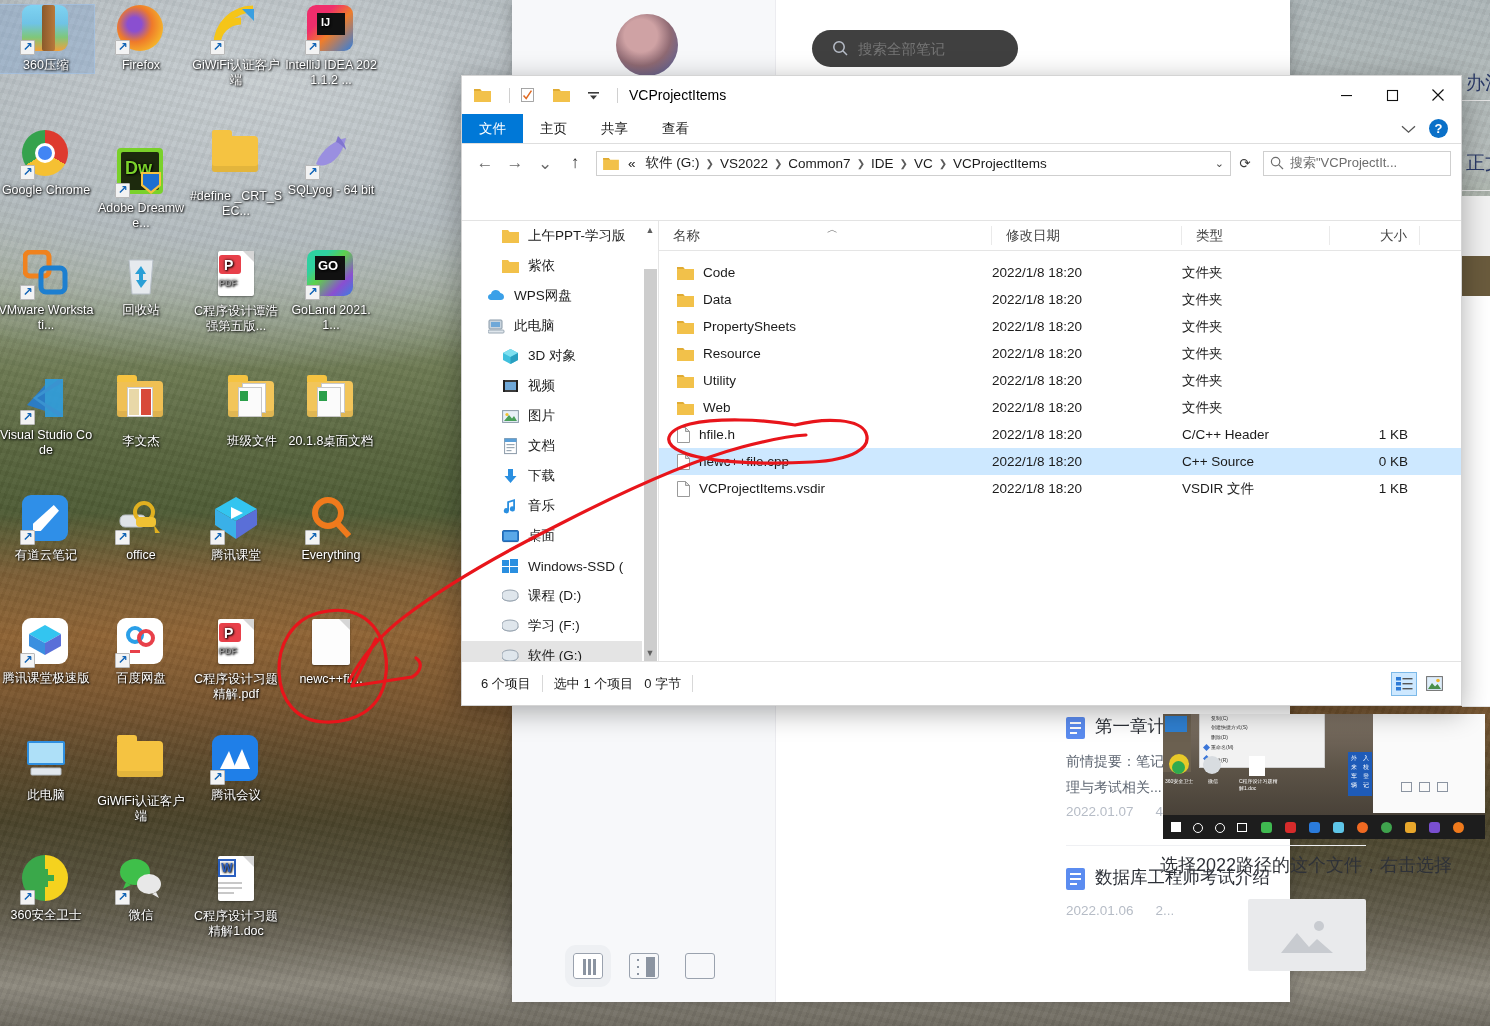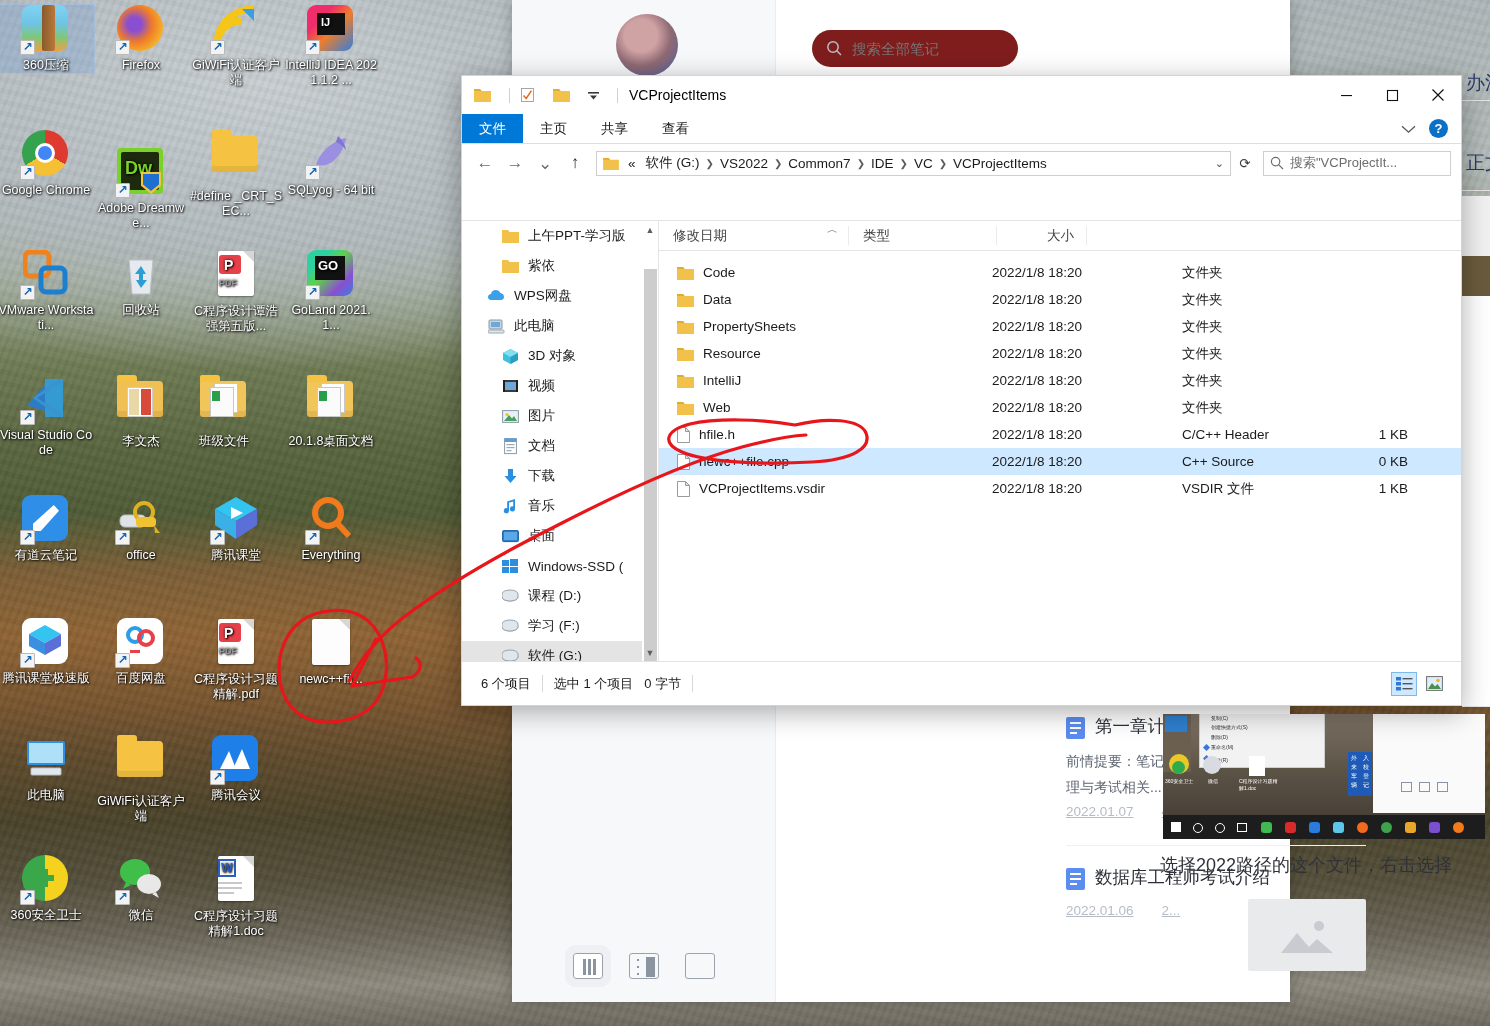--- a/index.html
+++ b/index.html
@@ -62,33 +62,33 @@
   
   #notes {
     position: absolute; left: 512px; top: 0; width: 778px; height: 1002px;
     background: #fbfbfc; box-shadow: 0 0 14px rgba(0,0,0,.25);
   }
   #notes-left { position:absolute; left:0; top:0; width:264px; height:100%; background:#f7f8fa; border-right:1px solid #ececf0; }
   #notes-avatar { position:absolute; left:104px; top:14px; width:62px; height:62px; border-radius:50%;
     background: radial-gradient(circle at 40% 35%, #cfa2a4 0 30%, #8f6a73 55%, #4a5fa5 100%); }
   #notes-right { position:absolute; left:264px; top:0; right:0; height:100%; background:#fff; }
   #search-wrap { position:absolute; left:36px; top:30px; width:206px; height:37px;
-    background:#7f1d1d; border-radius:19px; display:flex; align-items:center; padding:0 14px; }
+    background:#404040; border-radius:19px; display:flex; align-items:center; padding:0 14px;justify-content:center; }
   #search-wrap svg { flex:0 0 auto; }
   #search-input { border:0; background:transparent; outline:none; margin-left:9px;
     font-size:14.5px; color:#9aa1b0; width:140px; font-family:"Liberation Sans",sans-serif; }
   #notes-divider { position:absolute; left:264px; top:88px; right:0; height:1px; background:#eceef2; }
 
   .note-card { position:absolute; left:290px; width:300px; }
   .note-title { display:flex; align-items:flex-start; gap:10px; }
   .note-title .doc-ic { width:19px; height:22px; flex:0 0 auto; margin-top:2px; }
   .note-title span { font-size:17.5px; color:#2b2f36; line-height:22px; }
   .note-body { display:flex; margin-top:9px; gap:12px; }
   .note-text { width:128px; font-size:14px; color:#5e6672; line-height:26px; }
-  .note-meta { font-size:13.5px; color:#b6bcc6; margin-top:4px; display:flex; gap:28px;text-decoration:underline; }
+  .note-meta { font-size:13.5px; color:#b6bcc6; margin-top:4px; display:flex; gap:22px; }
   .note-thumb { width:118px; height:72px; border-radius:2px; background:#e9eaec; flex:0 0 auto; }
   .note-sep { position:absolute; left:290px; width:300px; height:1px; background:#eff0f3; }
 
   #notes-bottom-bar { position:absolute; left:0; bottom:0; width:264px; height:72px; display:flex;
     align-items:center; justify-content:center; gap:26px; }
   .vbtn { width:30px; height:26px; border:1.6px solid #9aa2ae; border-radius:3px; position:relative; }
   .vbtn.active { outline:8px solid #eef0f3; background:#fff; }
 
   
   #explorer {
@@ -290,21 +290,21 @@
     </div>
     <div class="dicon" style="left: 93px; top: 375px;">
       <div class="gfx">
         <div class="ic-folder" style="background:#f0c054"></div>
         <div style="position:absolute;left:10px;top:6px;width:26px;height:30px;background:#fff;border:1px solid #ccc"></div>
         <div style="position:absolute;left:12px;top:8px;width:10px;height:26px;background:#e8d8a8"></div>
         <div style="position:absolute;left:24px;top:8px;width:10px;height:26px;background:#d84a3a"></div>
       </div>
       <span class="lbl">李文杰</span>
     </div>
-    <div class="dicon" style="left: 176px; top: 375px;">
+    <div class="dicon" style="left: 204px; top: 375px;">
       <div class="gfx">
         <div class="ic-folder" style="background:#f2c55a"></div>
         <div style="position:absolute;left:14px;top:2px;width:24px;height:30px;background:#fff;border:1px solid #c8c8c8"></div>
         <div style="position:absolute;left:10px;top:6px;width:24px;height:30px;background:#fbfbfb;border:1px solid #c8c8c8"></div>
         <div style="position:absolute;left:12px;top:10px;width:8px;height:10px;background:#2a9f4a"></div>
       </div>
       <span class="lbl">班级文件</span>
     </div>
     <div class="dicon" style="left: 283px; top: 375px;">
       <div class="gfx">
@@ -796,20 +796,21 @@
       <div id="np-scroll">
         <div class="sc-arrow" style="top:0">▲</div>
         <div id="np-thumb"></div>
         <div class="sc-arrow" style="bottom:0">▼</div>
       </div>
     </div>
 
     <div id="filepane">
       <div id="col-head">
         <div id="sortmark">︿</div>
+        <div class="col name">名称</div>
         <div class="col date">修改日期</div>
         <div class="col type">类型</div>
         <div class="col size">大小</div>
       </div>
       <div id="file-rows" style="padding-top:8px">
           <div class="frow">
             <div class="fcell name">
               <svg class="fold-ic" viewBox="0 0 17 14">
                 <path d="M0 1h6l1.6 2H17v11H0z" fill="#f2c14a"></path>
                 <path d="M0 1h6l1.6 2H0z" fill="#e0ab33"></path>
@@ -879,21 +880,21 @@
             <div class="fcell size">
               <span></span>
             </div>
           </div>
           <div class="frow">
             <div class="fcell name">
               <svg class="fold-ic" viewBox="0 0 17 14">
                 <path d="M0 1h6l1.6 2H17v11H0z" fill="#f2c14a"></path>
                 <path d="M0 1h6l1.6 2H0z" fill="#e0ab33"></path>
               </svg>
-              <span>IntelliJ</span>
+              <span>Utility</span>
             </div>
             <div class="fcell date">
               <span>2022/1/8 18:20</span>
             </div>
             <div class="fcell type">
               <span>文件夹</span>
             </div>
             <div class="fcell size">
               <span></span>
             </div>

